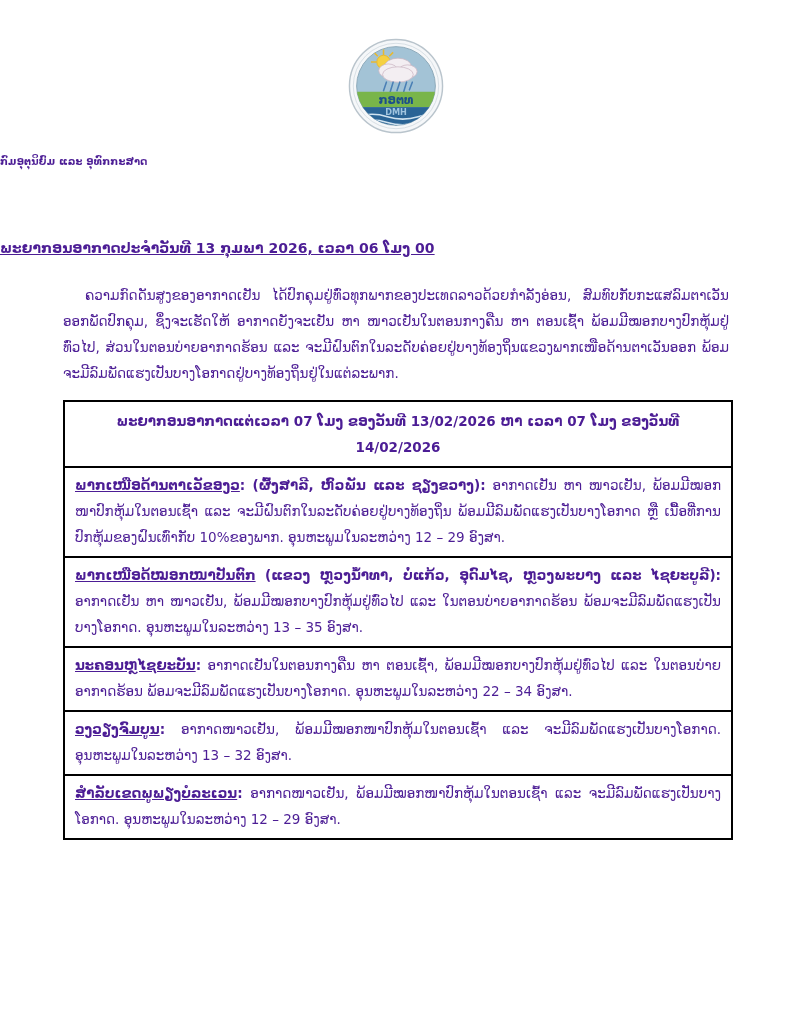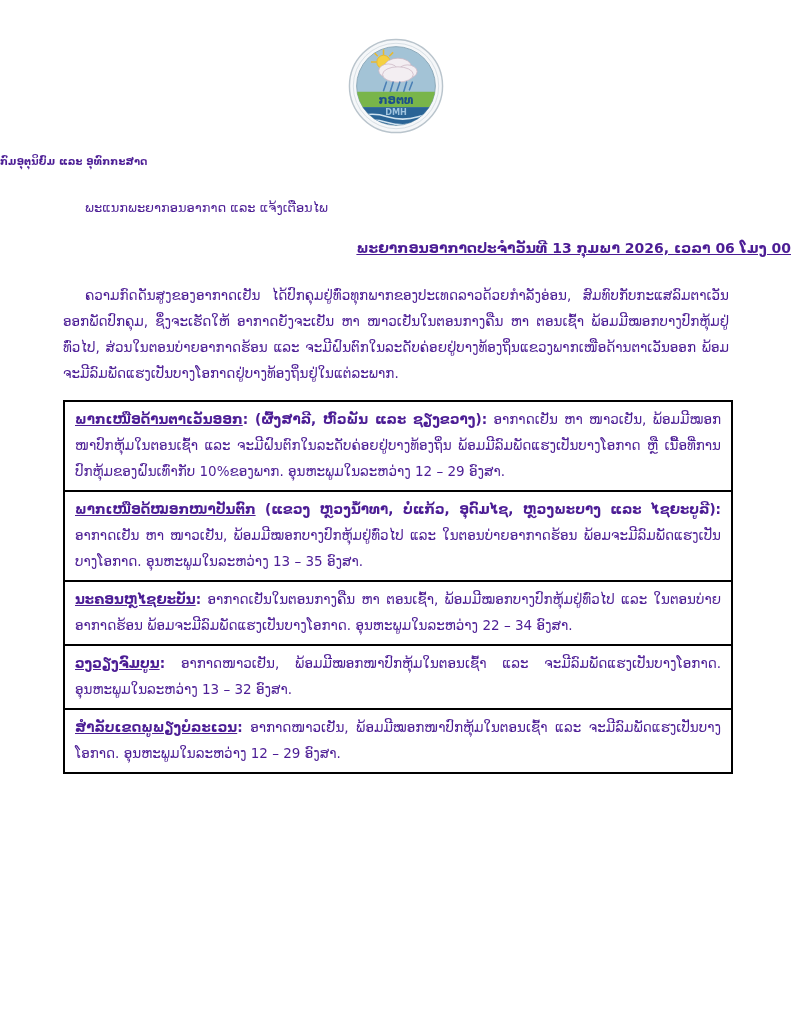--- a/index.html
+++ b/index.html
@@ -20,21 +20,21 @@
     position:absolute;top:156px;left:0;right:0;
     font-size:10px;font-weight:bold;
     letter-spacing:.2px;
   }
   .division{
     position:absolute;top:200px;left:85px;right:63px;
     font-size:13px;
   }
   .bulletin-title{
     position:absolute;top:240px;left:0;right:0;
-    text-align:right;
+    text-align:left;
     font-size:14px;font-weight:bold;
     text-decoration:underline;
   }
   .intro{
     position:absolute;top:282px;left:63px;width:666px;
     font-size:13.5px;line-height:26px;
     text-align:justify;
     text-indent:22px;
   }
   .f-table{
@@ -104,28 +104,28 @@
         <rect x="9" y="72" width="82" height="20" fill="#2a6496"></rect>
         <text x="50" y="80" text-anchor="middle" font-size="8.5" font-weight="bold" fill="#9fc3de" font-family="DejaVu Sans, Liberation Sans, sans-serif">DMH</text>
         <path d="M9 82 Q 25 77 41 82 T 73 82 T 105 82" fill="none" stroke="#cfe2ef" stroke-width="1.6"></path>
         <path d="M9 88 Q 25 83 41 88 T 73 88 T 105 88" fill="none" stroke="#cfe2ef" stroke-width="1.6"></path>
       </g>
       <circle cx="50" cy="50" r="44.5" fill="none" stroke="#cfd8de" stroke-width="0.8"></circle>
     </svg>
   </div>
 
   <div class="org-title">ກົມອຸຕຸນິຍົມ ແລະ ອຸທົກກະສາດ</div>
-  <div class="division">ພະແນກພະຍາກອນອາກາດ ແລະ ແຈ້ງເຕືອນໄພ</div>
   <div class="bulletin-title">ພະຍາກອນອາກາດປະຈໍາວັນທີ 13 ກຸມພາ 2026,  ເວລາ 06 ໂມງ 00</div>
 
   <div class="intro">ຄວາມກົດດັນສູງຂອງອາກາດເຢັນ ໄດ້ປົກຄຸມຢູ່ທົ່ວທຸກພາກຂອງປະເທດລາວດ້ວຍກໍາລັງອ່ອນ, ສົມທົບກັບກະແສລົມຕາເວັນອອກພັດປົກຄຸມ, ຊຶ່ງຈະເຮັດໃຫ້ ອາກາດຍັງຈະເຢັນ ຫາ ໜາວເຢັນໃນຕອນກາງຄືນ ຫາ ຕອນເຊົ້າ ພ້ອມມີໝອກບາງປົກຫຸ້ມຢູ່ທົ່ວໄປ, ສ່ວນໃນຕອນບ່າຍອາກາດຮ້ອນ ແລະ ຈະມີຝົນຕົກໃນລະດັບຄ່ອຍຢູ່ບາງທ້ອງຖິ່ນແຂວງພາກເໜືອດ້ານຕາເວັນອອກ ພ້ອມຈະມີລົມພັດແຮງເປັນບາງໂອກາດຢູ່ບາງທ້ອງຖິ່ນຢູ່ໃນແຕ່ລະພາກ.</div>
 
   <div class="f-table">
+    <div class="f-head">ພະຍາກອນອາກາດແຕ່ເວລາ 07 ໂມງ ຂອງວັນທີ 13/02/2026 ຫາ ເວລາ 07 ໂມງ ຂອງວັນທີ 14/02/2026</div>
     <div>
-        <div class="t-row"><span class="region">ພາກເໜືອດ້ານຕາເວັນອອກ</span><span class="prov">: (ຜົ້ງສາລີ, ຫົວພັນ ແລະ ຊຽງຂວາງ):</span><span class="body-text">  ອາກາດເຢັນ ຫາ ໜາວເຢັນ, ພ້ອມມີໝອກໜາປົກຫຸ້ມໃນຕອນເຊົ້າ ແລະ ຈະມີຝົນຕົກໃນລະດັບຄ່ອຍຢູ່ບາງທ້ອງຖິ່ນ ພ້ອມມີລົມພັດແຮງເປັນບາງໂອກາດ ຫຼື ເນື້ອທີ່ການປົກຫຸ້ມຂອງຝົນເທົ່າກັບ 10%ຂອງພາກ. ອຸນຫະພູມໃນລະຫວ່າງ 12 – 29 ອົງສາ.</span></div>
+        <div class="t-row"><span class="region">ພາກເໜືອດ້ານຕາເວັຂອງວ</span><span class="prov">: (ຜົ້ງສາລີ, ຫົວພັນ ແລະ ຊຽງຂວາງ):</span><span class="body-text">  ອາກາດເຢັນ ຫາ ໜາວເຢັນ, ພ້ອມມີໝອກໜາປົກຫຸ້ມໃນຕອນເຊົ້າ ແລະ ຈະມີຝົນຕົກໃນລະດັບຄ່ອຍຢູ່ບາງທ້ອງຖິ່ນ ພ້ອມມີລົມພັດແຮງເປັນບາງໂອກາດ ຫຼື ເນື້ອທີ່ການປົກຫຸ້ມຂອງຝົນເທົ່າກັບ 10%ຂອງພາກ. ອຸນຫະພູມໃນລະຫວ່າງ 12 – 29 ອົງສາ.</span></div>
         <div class="t-row"><span class="region">ພາກເໜືອດ້ໝອກໜາປັນຕົກ</span><span class="prov"> (ແຂວງ ຫຼວງນໍ້າທາ, ບໍ່ແກ້ວ, ອຸດົມໄຊ, ຫຼວງພະບາງ ແລະ ໄຊຍະບູລີ):</span><span class="body-text">  ອາກາດເຢັນ ຫາ ໜາວເຢັນ, ພ້ອມມີໝອກບາງປົກຫຸ້ມຢູ່ທົ່ວໄປ ແລະ ໃນຕອນບ່າຍອາກາດຮ້ອນ ພ້ອມຈະມີລົມພັດແຮງເປັນບາງໂອກາດ. ອຸນຫະພູມໃນລະຫວ່າງ 13 – 35 ອົງສາ.</span></div>
         <div class="t-row"><span class="region">ນະຄອນຫຼໄຊຍະບັນ</span><span class="prov">:</span><span class="body-text">  ອາກາດເຢັນໃນຕອນກາງຄືນ ຫາ ຕອນເຊົ້າ, ພ້ອມມີໝອກບາງປົກຫຸ້ມຢູ່ທົ່ວໄປ ແລະ ໃນຕອນບ່າຍອາກາດຮ້ອນ ພ້ອມຈະມີລົມພັດແຮງເປັນບາງໂອກາດ. ອຸນຫະພູມໃນລະຫວ່າງ 22 – 34 ອົງສາ.</span></div>
         <div class="t-row"><span class="region">ວງວຽງຈົມບູນ</span><span class="prov">:</span><span class="body-text">  ອາກາດໜາວເຢັນ, ພ້ອມມີໝອກໜາປົກຫຸ້ມໃນຕອນເຊົ້າ ແລະ ຈະມີລົມພັດແຮງເປັນບາງໂອກາດ. ອຸນຫະພູມໃນລະຫວ່າງ 13 – 32 ອົງສາ.</span></div>
         <div class="t-row"><span class="region">ສໍາລັບເຂດພູພຽງບໍລະເວນ</span><span class="prov">:</span><span class="body-text">  ອາກາດໜາວເຢັນ, ພ້ອມມີໝອກໜາປົກຫຸ້ມໃນຕອນເຊົ້າ ແລະ ຈະມີລົມພັດແຮງເປັນບາງໂອກາດ. ອຸນຫະພູມໃນລະຫວ່າງ 12 – 29 ອົງສາ.</span></div>
       </div>
   </div>
 
 </div>
 
 </body></html>

